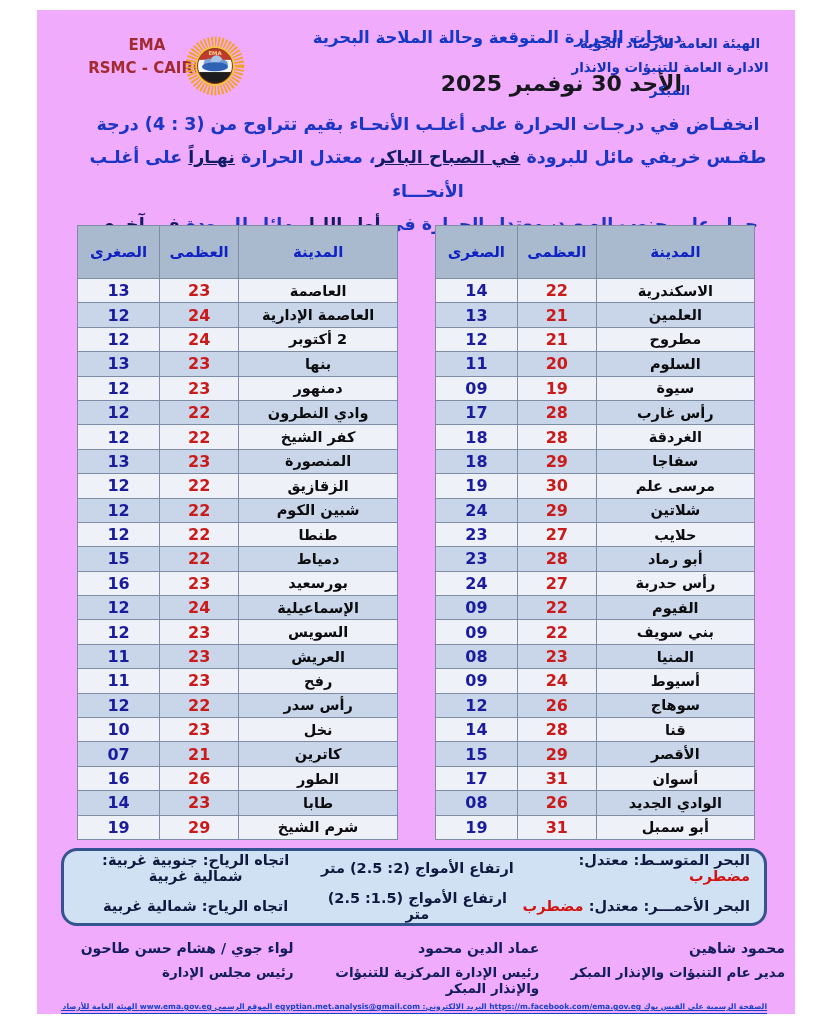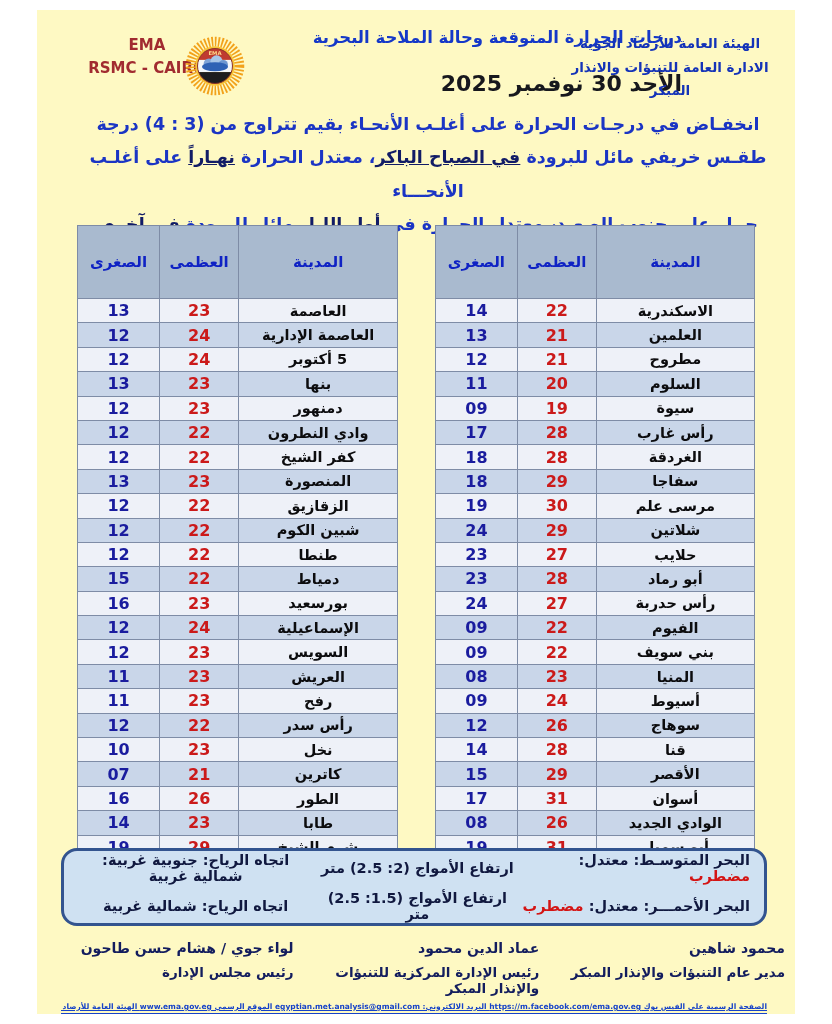--- a/index.html
+++ b/index.html
@@ -1,19 +1,19 @@
 <!DOCTYPE html>
 <html lang="ar" dir="rtl"><head>
 <meta charset="utf-8">
 <style>
   html,body{margin:0;padding:0;background:#ffffff;}
   body{width:832px;height:1024px;position:relative;overflow:hidden;
        font-family:"DejaVu Sans",sans-serif;font-weight:bold;}
   .doc{position:absolute;left:37px;top:10px;width:758px;height:1004px;
-       background:#fef9c3;}
+       background:#f0abfc;}
 
   
   .hdr-ema{position:absolute;left:20px;top:24px;width:180px;text-align:center;
            color:#a12b30;font-size:15px;line-height:1.5;direction:ltr;}
   .hdr-logo{position:absolute;left:140px;top:18px;width:76px;height:76px;}
   .hdr-title-block{position:absolute;left:215px;top:18px;width:430px;text-align:right;}
   .hdr-title{color:#1538c8;font-size:16.5px;}
   .hdr-date{color:#17181d;font-size:22px;margin-top:24px;}
   .hdr-org{position:absolute;right:10px;top:22px;width:230px;text-align:center;
            color:#1433b8;font-size:13.5px;line-height:1.75;}
@@ -24,21 +24,21 @@
   .summary .seg{color:#1b35c4;}
   .summary .seg.u{color:#121c66;text-decoration:underline;}
 
   
   .tables{position:absolute;left:0;top:215px;width:758px;}
   .ttable{position:absolute;top:0;border-collapse:collapse;direction:rtl;
           table-layout:fixed;}
   .ttable-right{right:397px;width:321px;} 
   .ttable-left{right:40px;width:320px;}   
   .ttable th{background:#a9bacf;color:#0f22c4;font-size:15px;height:36px;
-             border:1.5px solid #7e8ca6;padding:18px 4px;}
+             border:1.5px solid #7e8ca6;padding:8px 4px;}
   .ttable td{height:23.4px;border:1px solid #7e8ca6;padding:0 4px;
              text-align:center;font-size:16px;}
   .ttable tr:nth-child(odd) td{background:#eef1f8;}
   .ttable tr:nth-child(even) td{background:#c9d6e9;}
   .ttable td.city{color:#0c0c0e;font-size:14.5px;width:51%;}
   .ttable td.max{color:#cb1a1a;width:24%;}
   .ttable td.min{color:#1a1c9e;width:25%;}
   .ttable th.c-city{width:51%;} .ttable th.c-max{width:24%;} .ttable th.c-min{width:25%;}
 
   
@@ -124,21 +124,21 @@
             <td class="city">العاصمة</td>
             <td class="max">23</td>
             <td class="min">13</td>
           </tr>
           <tr>
             <td class="city">العاصمة الإدارية</td>
             <td class="max">24</td>
             <td class="min">12</td>
           </tr>
           <tr>
-            <td class="city">5 أكتوبر</td>
+            <td class="city">2 أكتوبر</td>
             <td class="max">24</td>
             <td class="min">12</td>
           </tr>
           <tr>
             <td class="city">بنها</td>
             <td class="max">23</td>
             <td class="min">13</td>
           </tr>
           <tr>
             <td class="city">دمنهور</td>

